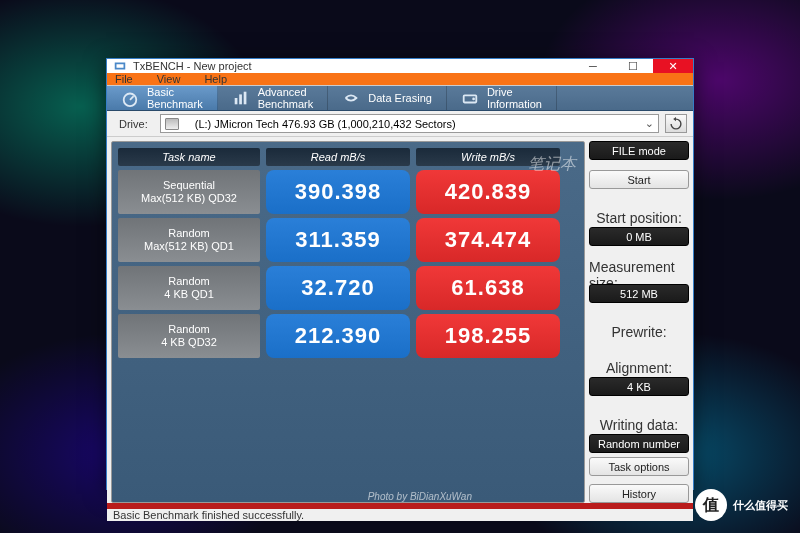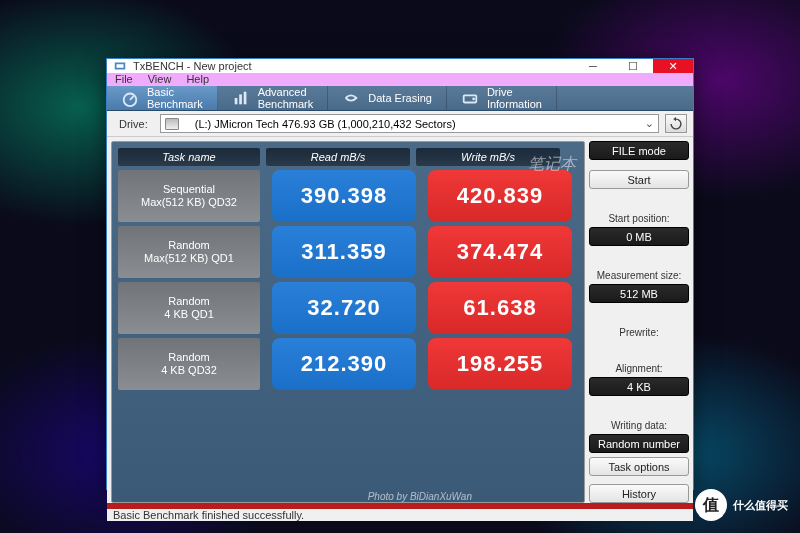--- a/index.html
+++ b/index.html
@@ -10,53 +10,53 @@
  radial-gradient(ellipse 300px 200px at 15% 85%,rgba(50,0,255,.35),transparent 60%),
  radial-gradient(ellipse 300px 200px at 85% 85%,rgba(0,200,255,.35),transparent 60%),
  #0a0a1a}
 .window{position:absolute;left:106px;top:58px;width:588px;height:432px;background:#f0f0f0;box-shadow:0 4px 20px rgba(0,0,0,.5);display:flex;flex-direction:column;border:1px solid #357ec7}
 .titlebar{height:22px;background:#fff;display:flex;align-items:center;padding-left:6px;color:#333}
 .titlebar .ico{width:14px;height:14px;margin-right:6px}
 .titlebar .ttl{flex:1}
 .wbtns{display:flex;height:100%}
 .wbtn{width:40px;display:flex;align-items:center;justify-content:center;color:#333}
 .wbtn.close{background:#e81123;color:#fff}
-.menubar{height:19px;background:#f0abfc;border-bottom:1px solid #ccc;display:flex;align-items:flex-start;padding:0 4px;gap:7px;color:#333}
+.menubar{height:19px;background:#f97316;border-bottom:1px solid #ccc;display:flex;align-items:flex-start;padding:0 4px;gap:16px;color:#333}
 .menubar span{padding:0 4px}
 .tabbar{height:36px;display:flex;background:linear-gradient(#5a7a9a,#4a6a8a);border-bottom:1px solid #2a4a6a}
 .tab{flex:0 0 auto;padding:0 14px;display:flex;align-items:center;gap:8px;color:#fff;border-right:1px solid rgba(0,0,0,.2)}
 .tab.active{background:linear-gradient(#6a9aca,#4a7aaa)}
 .tabic{width:18px;height:18px;display:flex;align-items:center;justify-content:center}
 .tabic svg{width:18px;height:18px;fill:#dce8f4}
 .tabtxt{line-height:1.1}
 .drvrow{height:26px;display:flex;align-items:center;padding:4px 6px;gap:6px;background:#f0f0f0;border-bottom:1px solid #ccc}
 .drvrow .lbl{color:#333;padding:0 6px}
 .drvsel{flex:1;height:19px;background:#fff;border:1px solid #999;display:flex;align-items:center;padding:0 4px;gap:16px}
 .drvsel .dd{margin-left:auto;color:#555}
 .drvico{width:14px;height:12px;background:linear-gradient(#bbb,#eee);border:1px solid #888;border-radius:1px}
 .rfbtn{width:22px;height:19px;background:linear-gradient(#fafafa,#ddd);border:1px solid #999;display:flex;align-items:center;justify-content:center}
 .content{flex:1;display:flex;padding:4px 4px 0 4px;gap:4px;background:#f0f0f0}
 .main{flex:1;background:linear-gradient(#4a6a88,#3a5a78);border:1px solid #999;border-radius:2px;padding:6px;display:flex;flex-direction:column;gap:4px;position:relative}
 .hdr{display:flex;gap:6px;height:18px}
 .hdr>div{background:linear-gradient(#1a2a3a,#2a3a4a);color:#fff;display:flex;align-items:center;justify-content:center;font-style:italic;font-weight:500;border-radius:2px}
 .hdr .c1{width:142px}
 .hdr .c2{width:144px}
 .hdr .c3{width:144px}
-.row{display:flex;gap:12px;height:52px}
+.row{display:flex;gap:6px;height:44px}
 .task{width:142px;background:linear-gradient(#707478,#8a8e92);color:#fff;display:flex;flex-direction:column;align-items:center;justify-content:center;border-radius:2px;line-height:1.2}
 .task .t1{font-weight:500}
 .val{width:144px;display:flex;align-items:center;justify-content:center;border-radius:8px;color:#fff;font-weight:700;letter-spacing:1px;font-family:"Courier New",monospace}
 .val span{font-size:22px}
 .read{background:linear-gradient(#2a7fd8,#1a6fc8)}
 .write{background:linear-gradient(#f03838,#d82828)}
 .side{width:100px;display:flex;flex-direction:column;gap:2px}
 .sbtn{height:19px;background:linear-gradient(#fafafa,#e4e4e4);border:1px solid #999;display:flex;align-items:center;justify-content:center;color:#222;border-radius:3px}
 .sbtn.dark{background:linear-gradient(#2a2a2a,#1a1a1a);color:#fff;border:1px solid #000}
 .sbtn.start{font-weight:500}
-.slbl{height:14px;display:flex;align-items:center;justify-content:center;color:#333;font-size:10px;margin-top:20px}
+.slbl{height:14px;display:flex;align-items:center;justify-content:center;color:#333;font-size:14px;margin-top:20px}
 .status{height:18px;background:#f0f0f0;border-top:6px solid #b91c1c;display:flex;align-items:center;padding:0 6px;color:#333}
 .wm{position:absolute;right:8px;top:12px;color:rgba(255,255,255,.5);font-size:16px;font-style:italic;pointer-events:none}
 .photob{position:absolute;right:112px;bottom:0;color:rgba(255,255,255,.6);font-style:italic;font-size:10px;pointer-events:none}
 .badge{position:absolute;right:12px;bottom:12px;display:flex;align-items:center;gap:6px;color:#fff;font-weight:700;font-size:18px}
 .badge .circ{width:32px;height:32px;border-radius:50%;background:#fff;color:#222;display:flex;align-items:center;justify-content:center;font-size:16px;font-weight:900}
 .gap{flex:1}
 </style>
 </head>
 <body>
 

